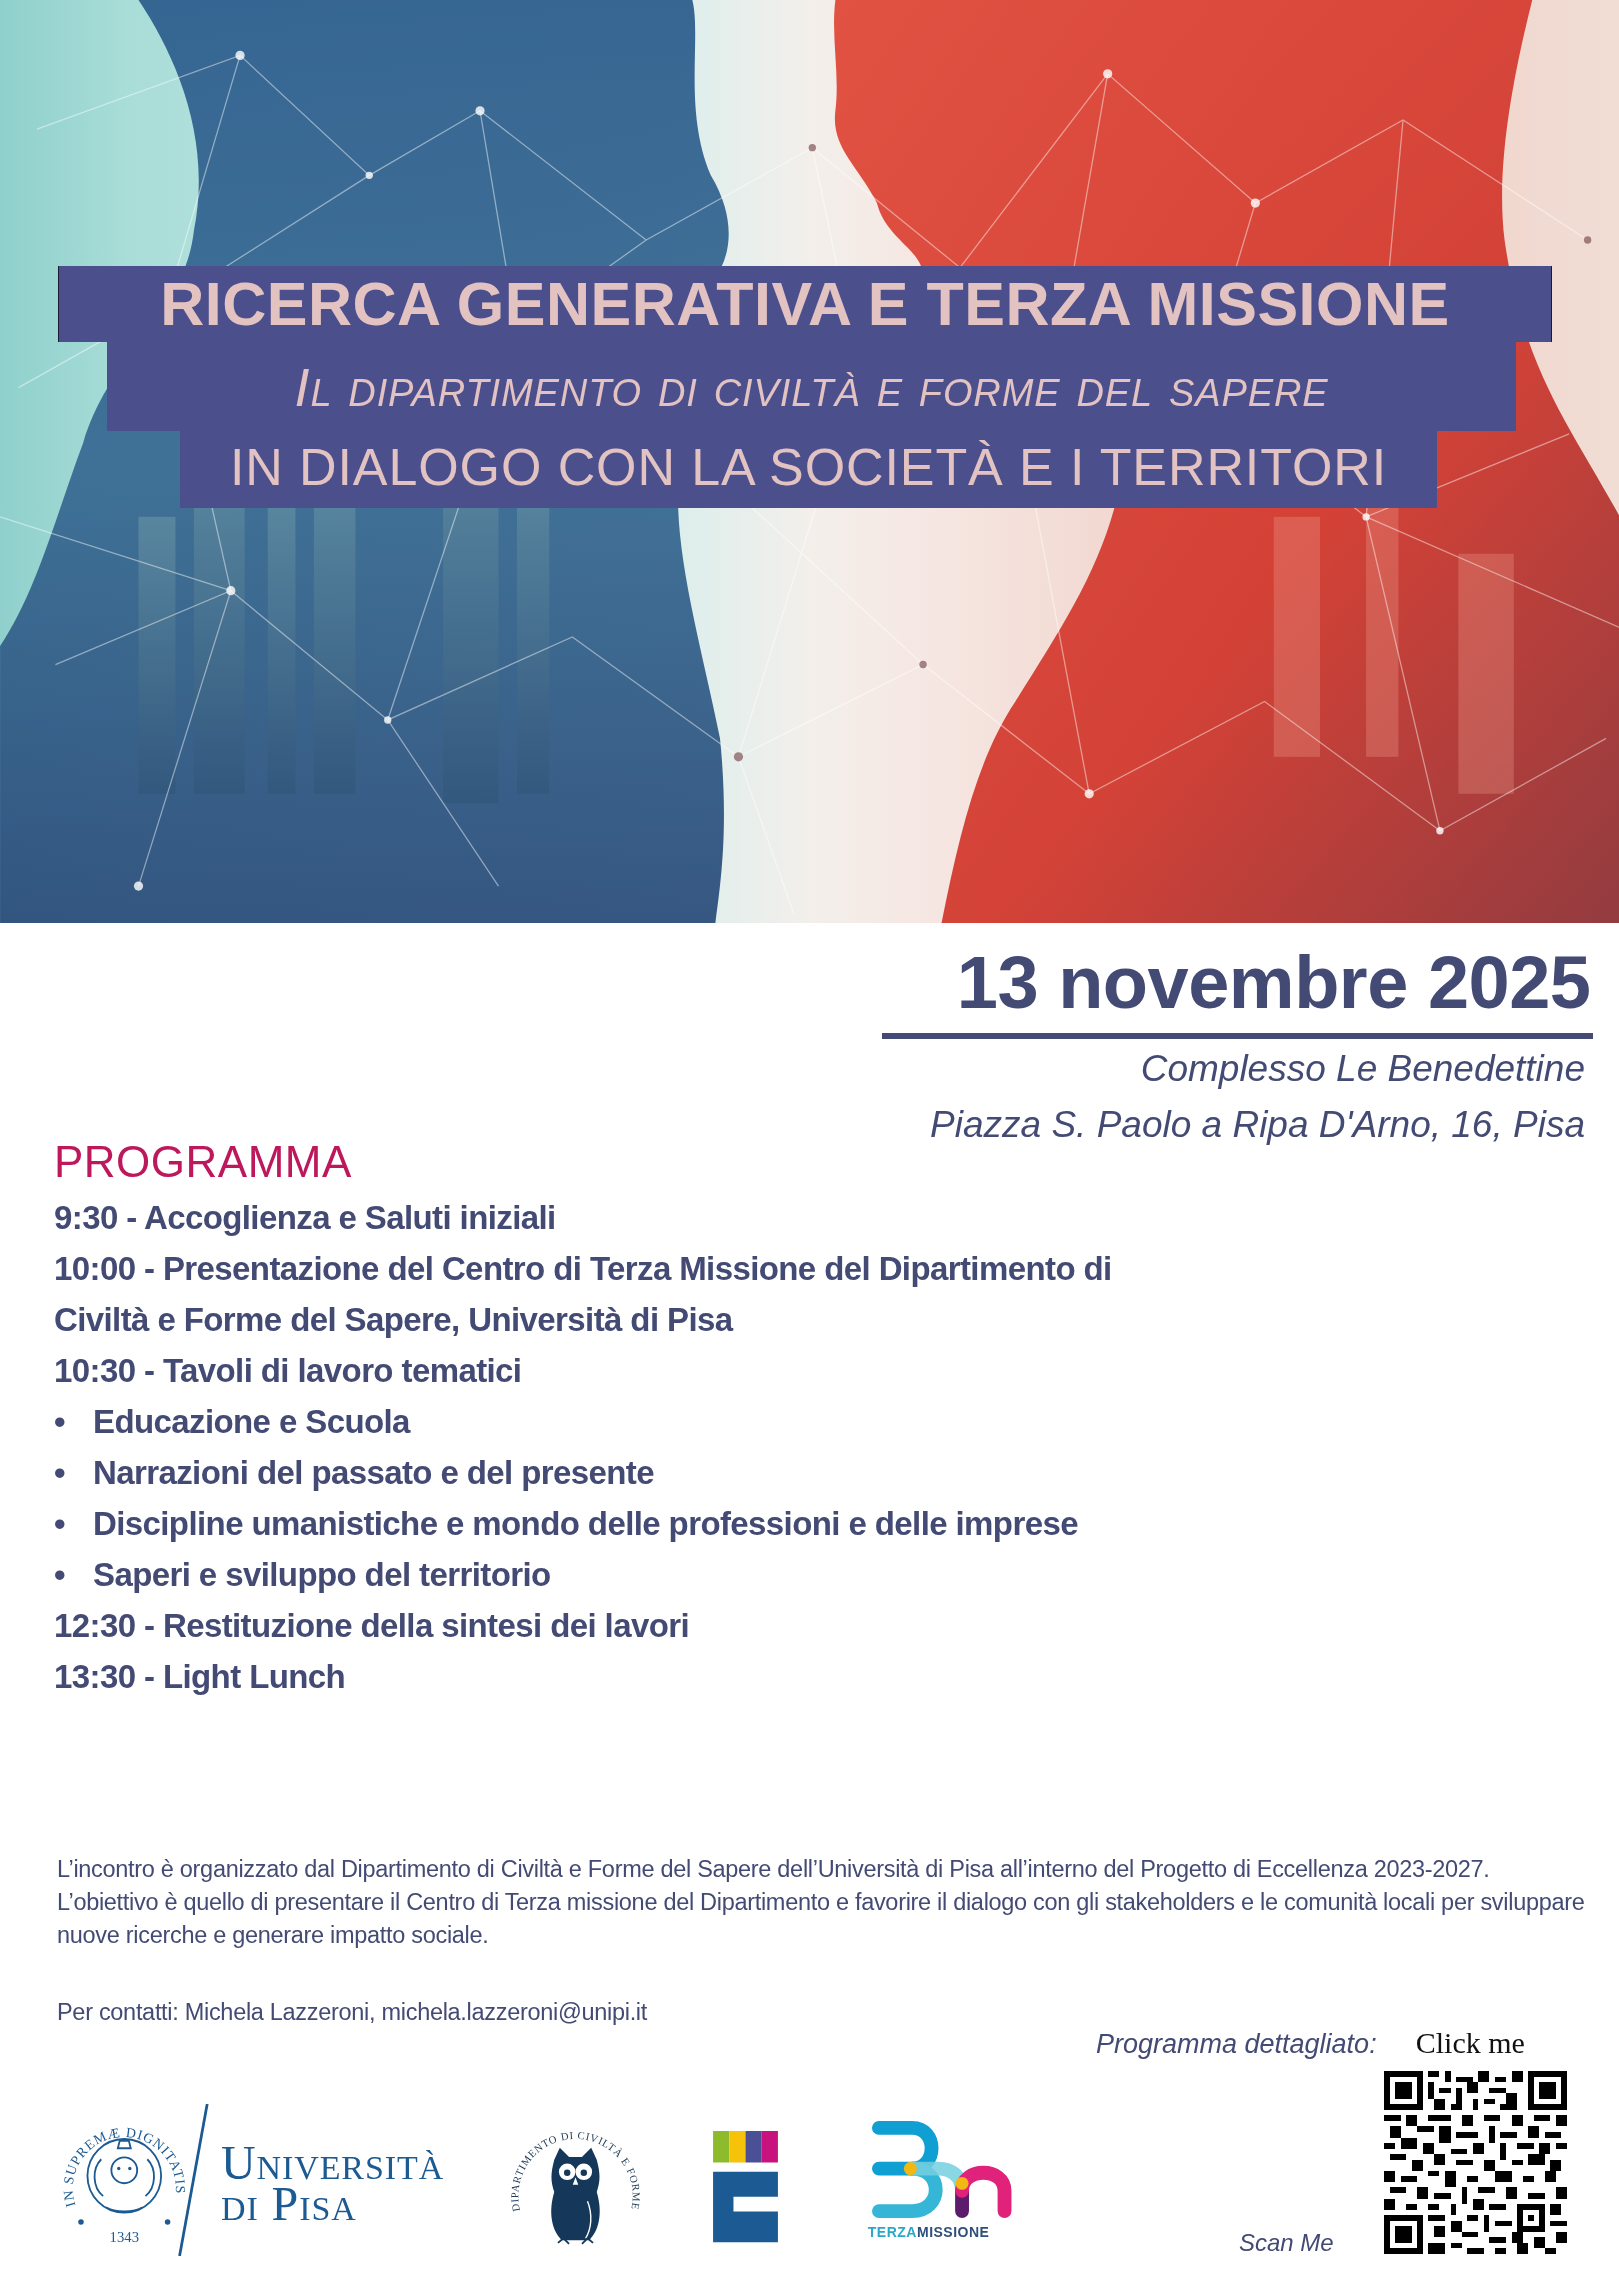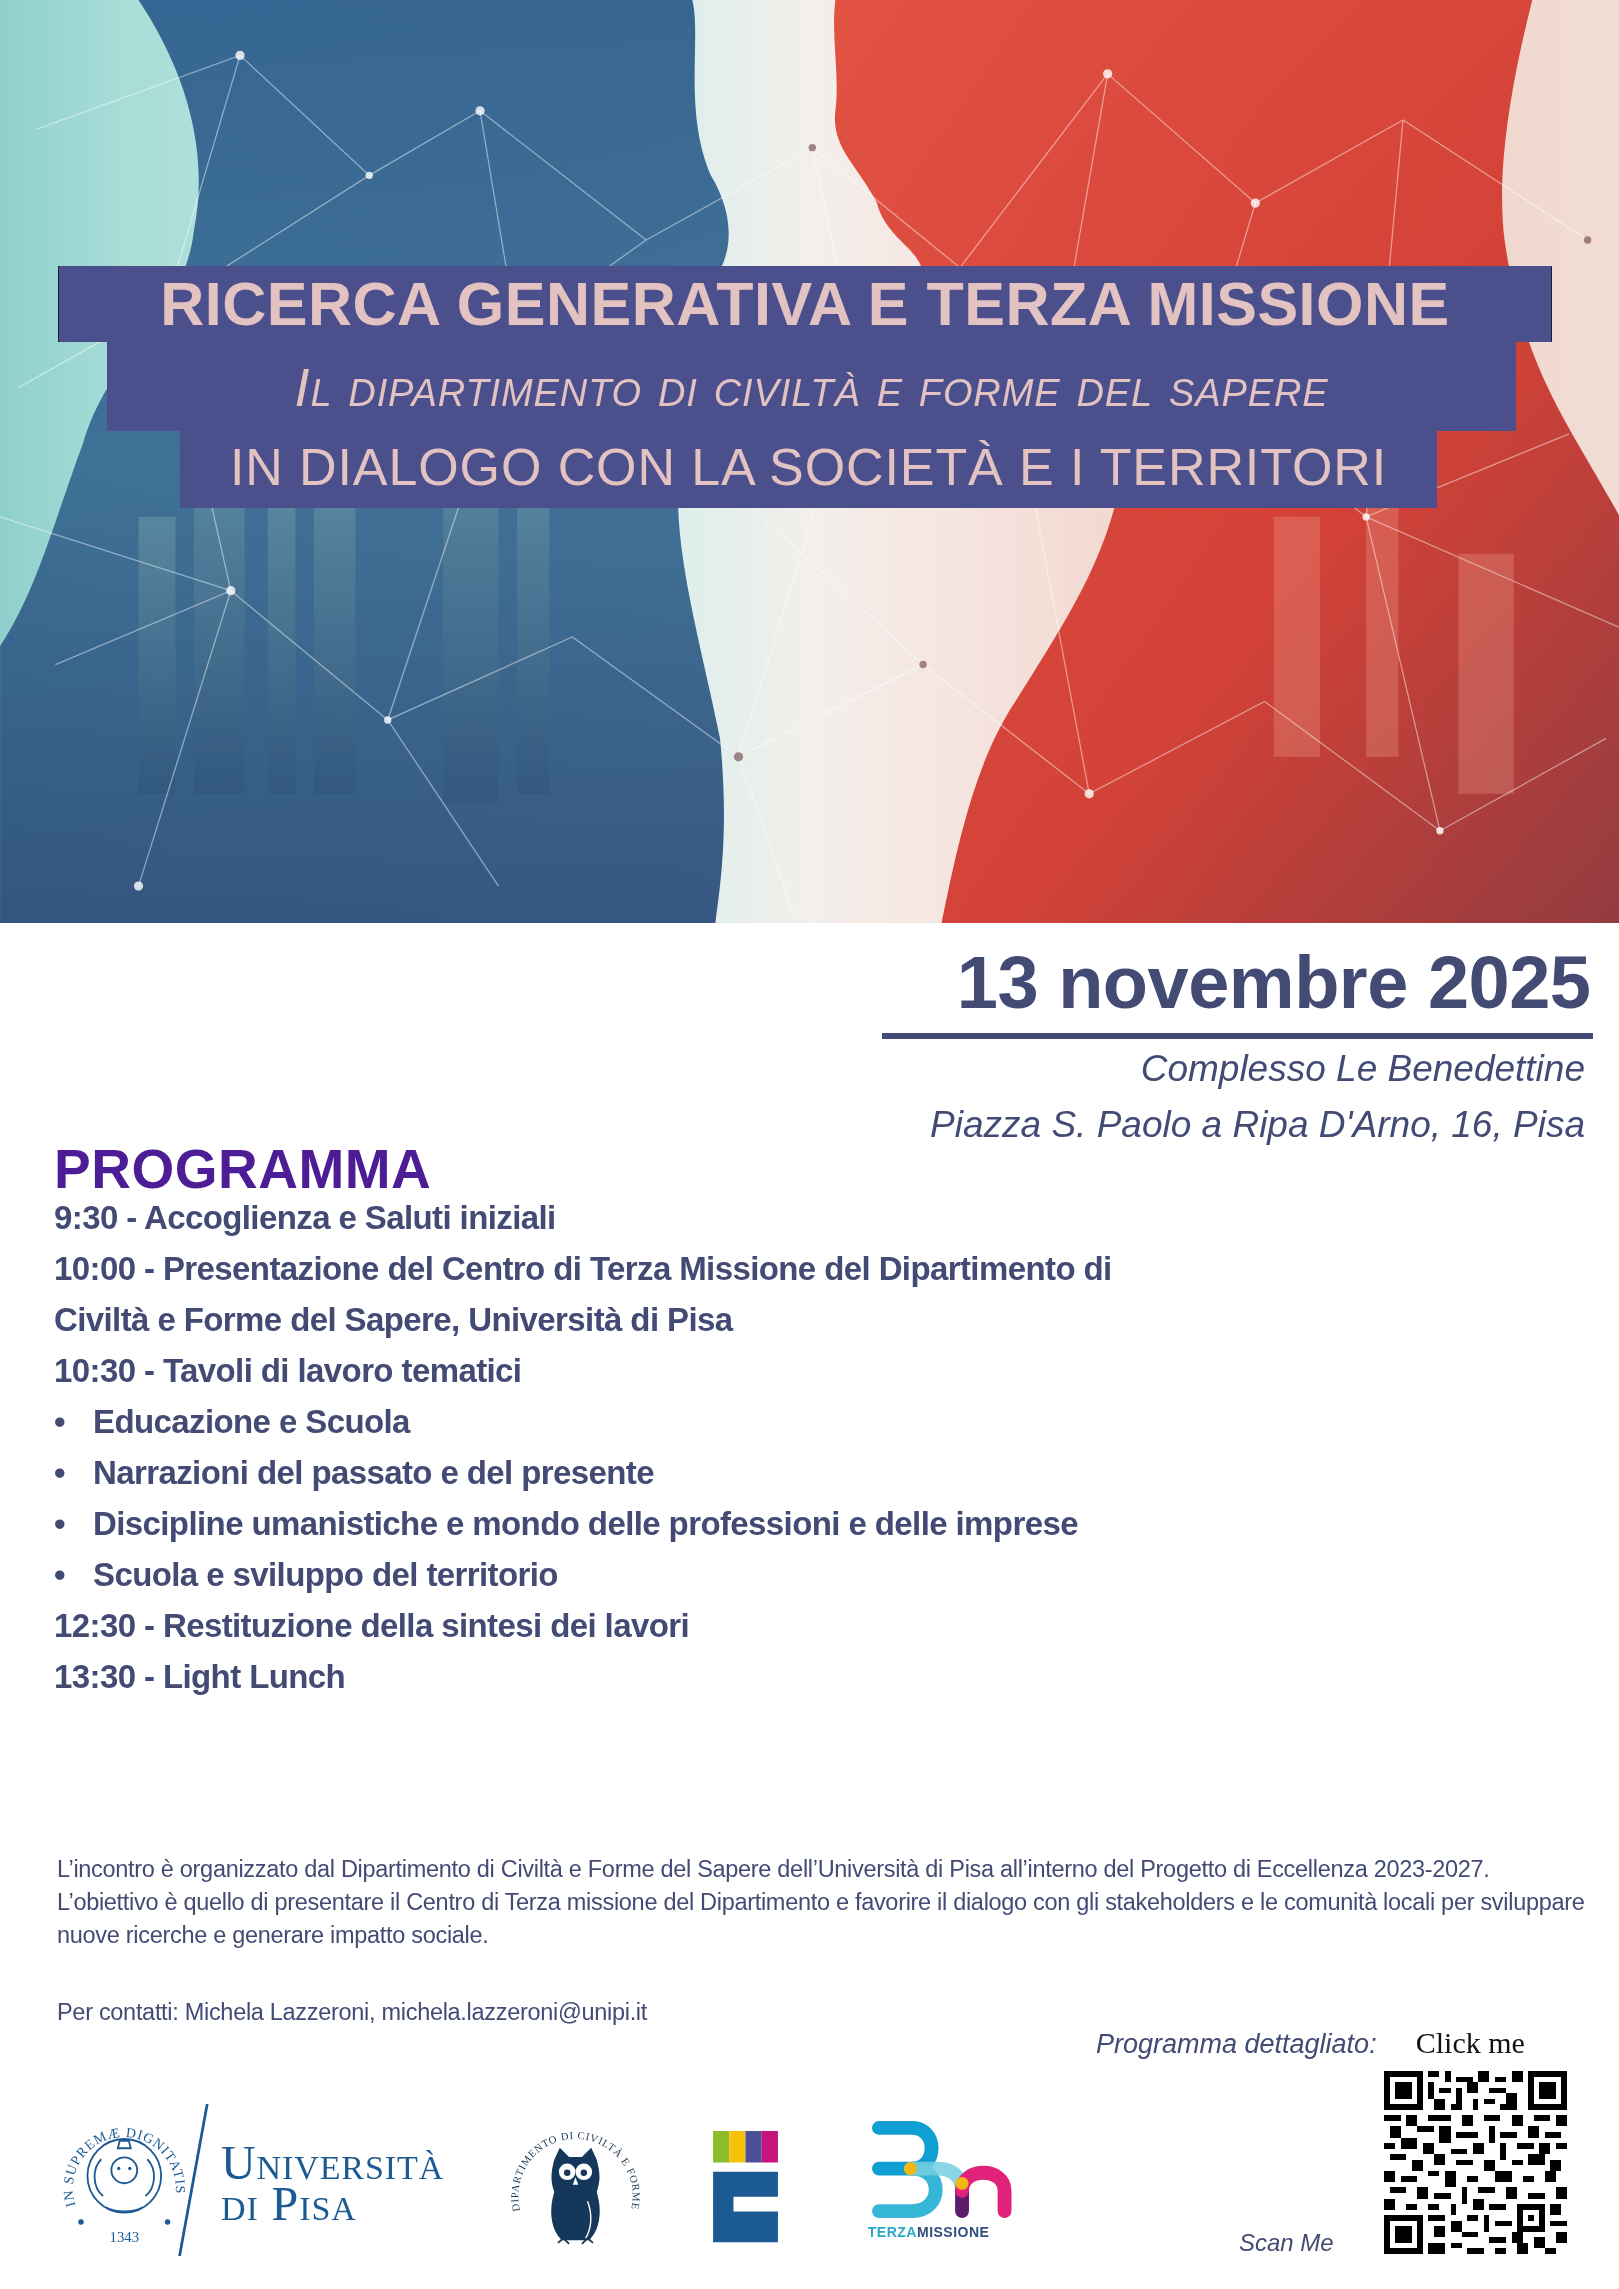--- a/index.html
+++ b/index.html
@@ -17,21 +17,21 @@
   .tb3 { left: 180px; top: 430px; width: 1257px; height: 78px; font-size: 52px; line-height: 74px; letter-spacing: 0.9px; }
 
   
   .date { position: absolute; right: 29.5px; top: 940px; font-weight: bold; font-size: 74px; color: #434a74; white-space: nowrap; letter-spacing: -0.5px; }
   .date-rule { position: absolute; left: 882px; top: 1033px; width: 711px; height: 5.5px; background: #434a74; }
   .venue { position: absolute; right: 35px; font-style: italic; font-size: 37px; color: #434a74; white-space: nowrap; }
   .venue.l1 { top: 1048px; }
   .venue.l2 { top: 1104px; }
 
   
-  .prog-title { position: absolute; left: 54px; top: 1137px; font-weight: bold; font-size: 55px; color: #4c1d95; letter-spacing: 0.5px; }
+  .prog-title { position: absolute; left: 54px; top: 1137px; font-weight: normal; font-size: 44px; color: #be185d; letter-spacing: 0.5px; }
   .prog-list { position: absolute; left: 54px; top: 1192px; width: 1338px; list-style: none; }
   .prog-list li { font-weight: bold; font-size: 33px; line-height: 51px; color: #434a74; white-space: nowrap; letter-spacing: -0.6px; }
   .prog-list li.bullet { padding-left: 0; }
   .prog-list li.bullet .dot { display: inline-block; width: 39px; }
 
   
   .desc { position: absolute; left: 57px; top: 1853px; width: 1532px; font-size: 23.5px; line-height: 33px; color: #434a74; letter-spacing: -0.3px; }
   .contact { position: absolute; left: 57px; top: 1999px; font-size: 23.5px; color: #434a74; letter-spacing: -0.3px; }
 
   .detailed { position: absolute; left: 1096px; top: 2026px; white-space: nowrap; }
@@ -145,21 +145,21 @@
 
 <div class="prog-title">PROGRAMMA</div>
 <ul class="prog-list">
   <li><span>9:30 - Accoglienza e Saluti iniziali</span></li>
   <li><span>10:00 - Presentazione del Centro di Terza Missione del Dipartimento di</span></li>
   <li><span>Civiltà e Forme del Sapere, Università di Pisa</span></li>
   <li><span>10:30 - Tavoli di lavoro tematici</span></li>
   <li class="bullet"><span class="dot">•</span><span>Educazione e Scuola</span></li>
   <li class="bullet"><span class="dot">•</span><span>Narrazioni del passato e del presente</span></li>
   <li class="bullet"><span class="dot">•</span><span>Discipline umanistiche e mondo delle professioni e delle imprese</span></li>
-  <li class="bullet"><span class="dot">•</span><span>Scuola e sviluppo del territorio</span></li>
+  <li class="bullet"><span class="dot">•</span><span>Saperi e sviluppo del territorio</span></li>
   <li><span>12:30 - Restituzione della sintesi dei lavori</span></li>
   <li><span>13:30 - Light Lunch</span></li>
 </ul>
 
 <p class="desc">L’incontro è organizzato dal Dipartimento di Civiltà e Forme del Sapere dell’Università di Pisa all’interno del Progetto di Eccellenza 2023-2027. L’obiettivo è quello di presentare il Centro di Terza missione del Dipartimento e favorire il dialogo con gli stakeholders e le comunità locali per sviluppare nuove ricerche e generare impatto sociale.</p>
 <p class="contact">Per contatti: Michela Lazzeroni, michela.lazzeroni@unipi.it</p>
 
 <div class="detailed">
   <span class="lbl">Programma dettagliato:</span>
   <span class="link">Click me</span>

